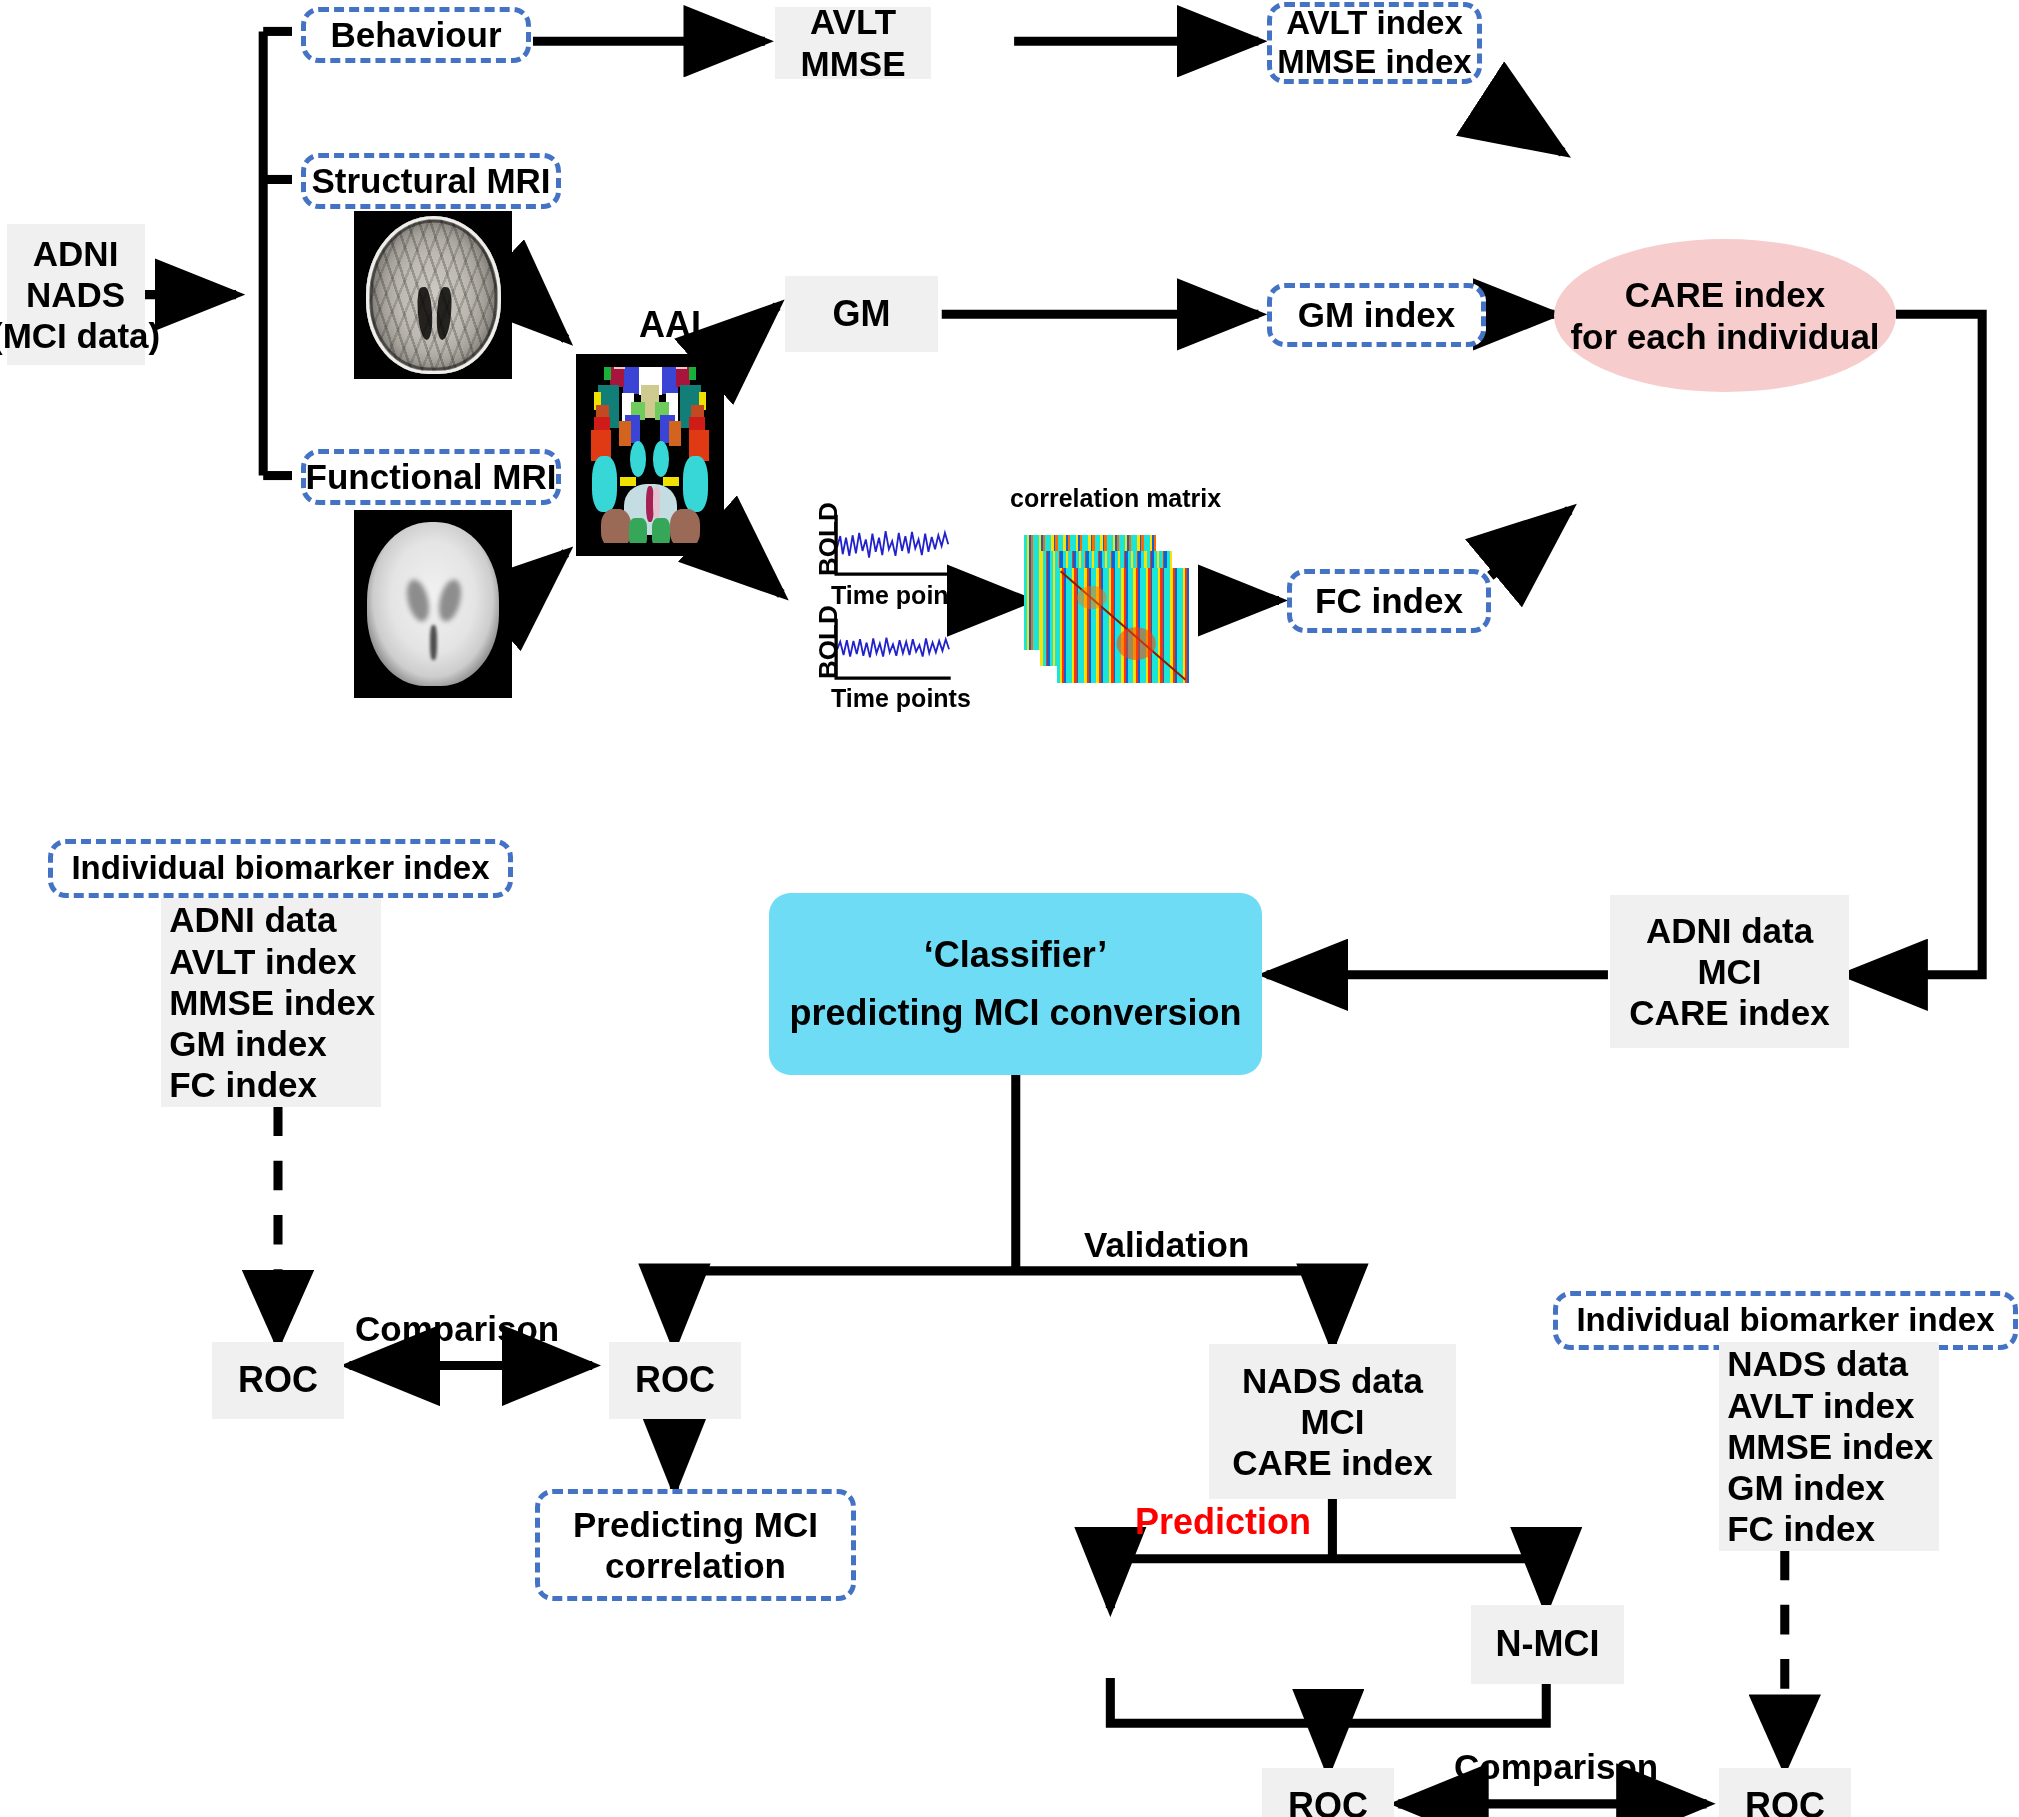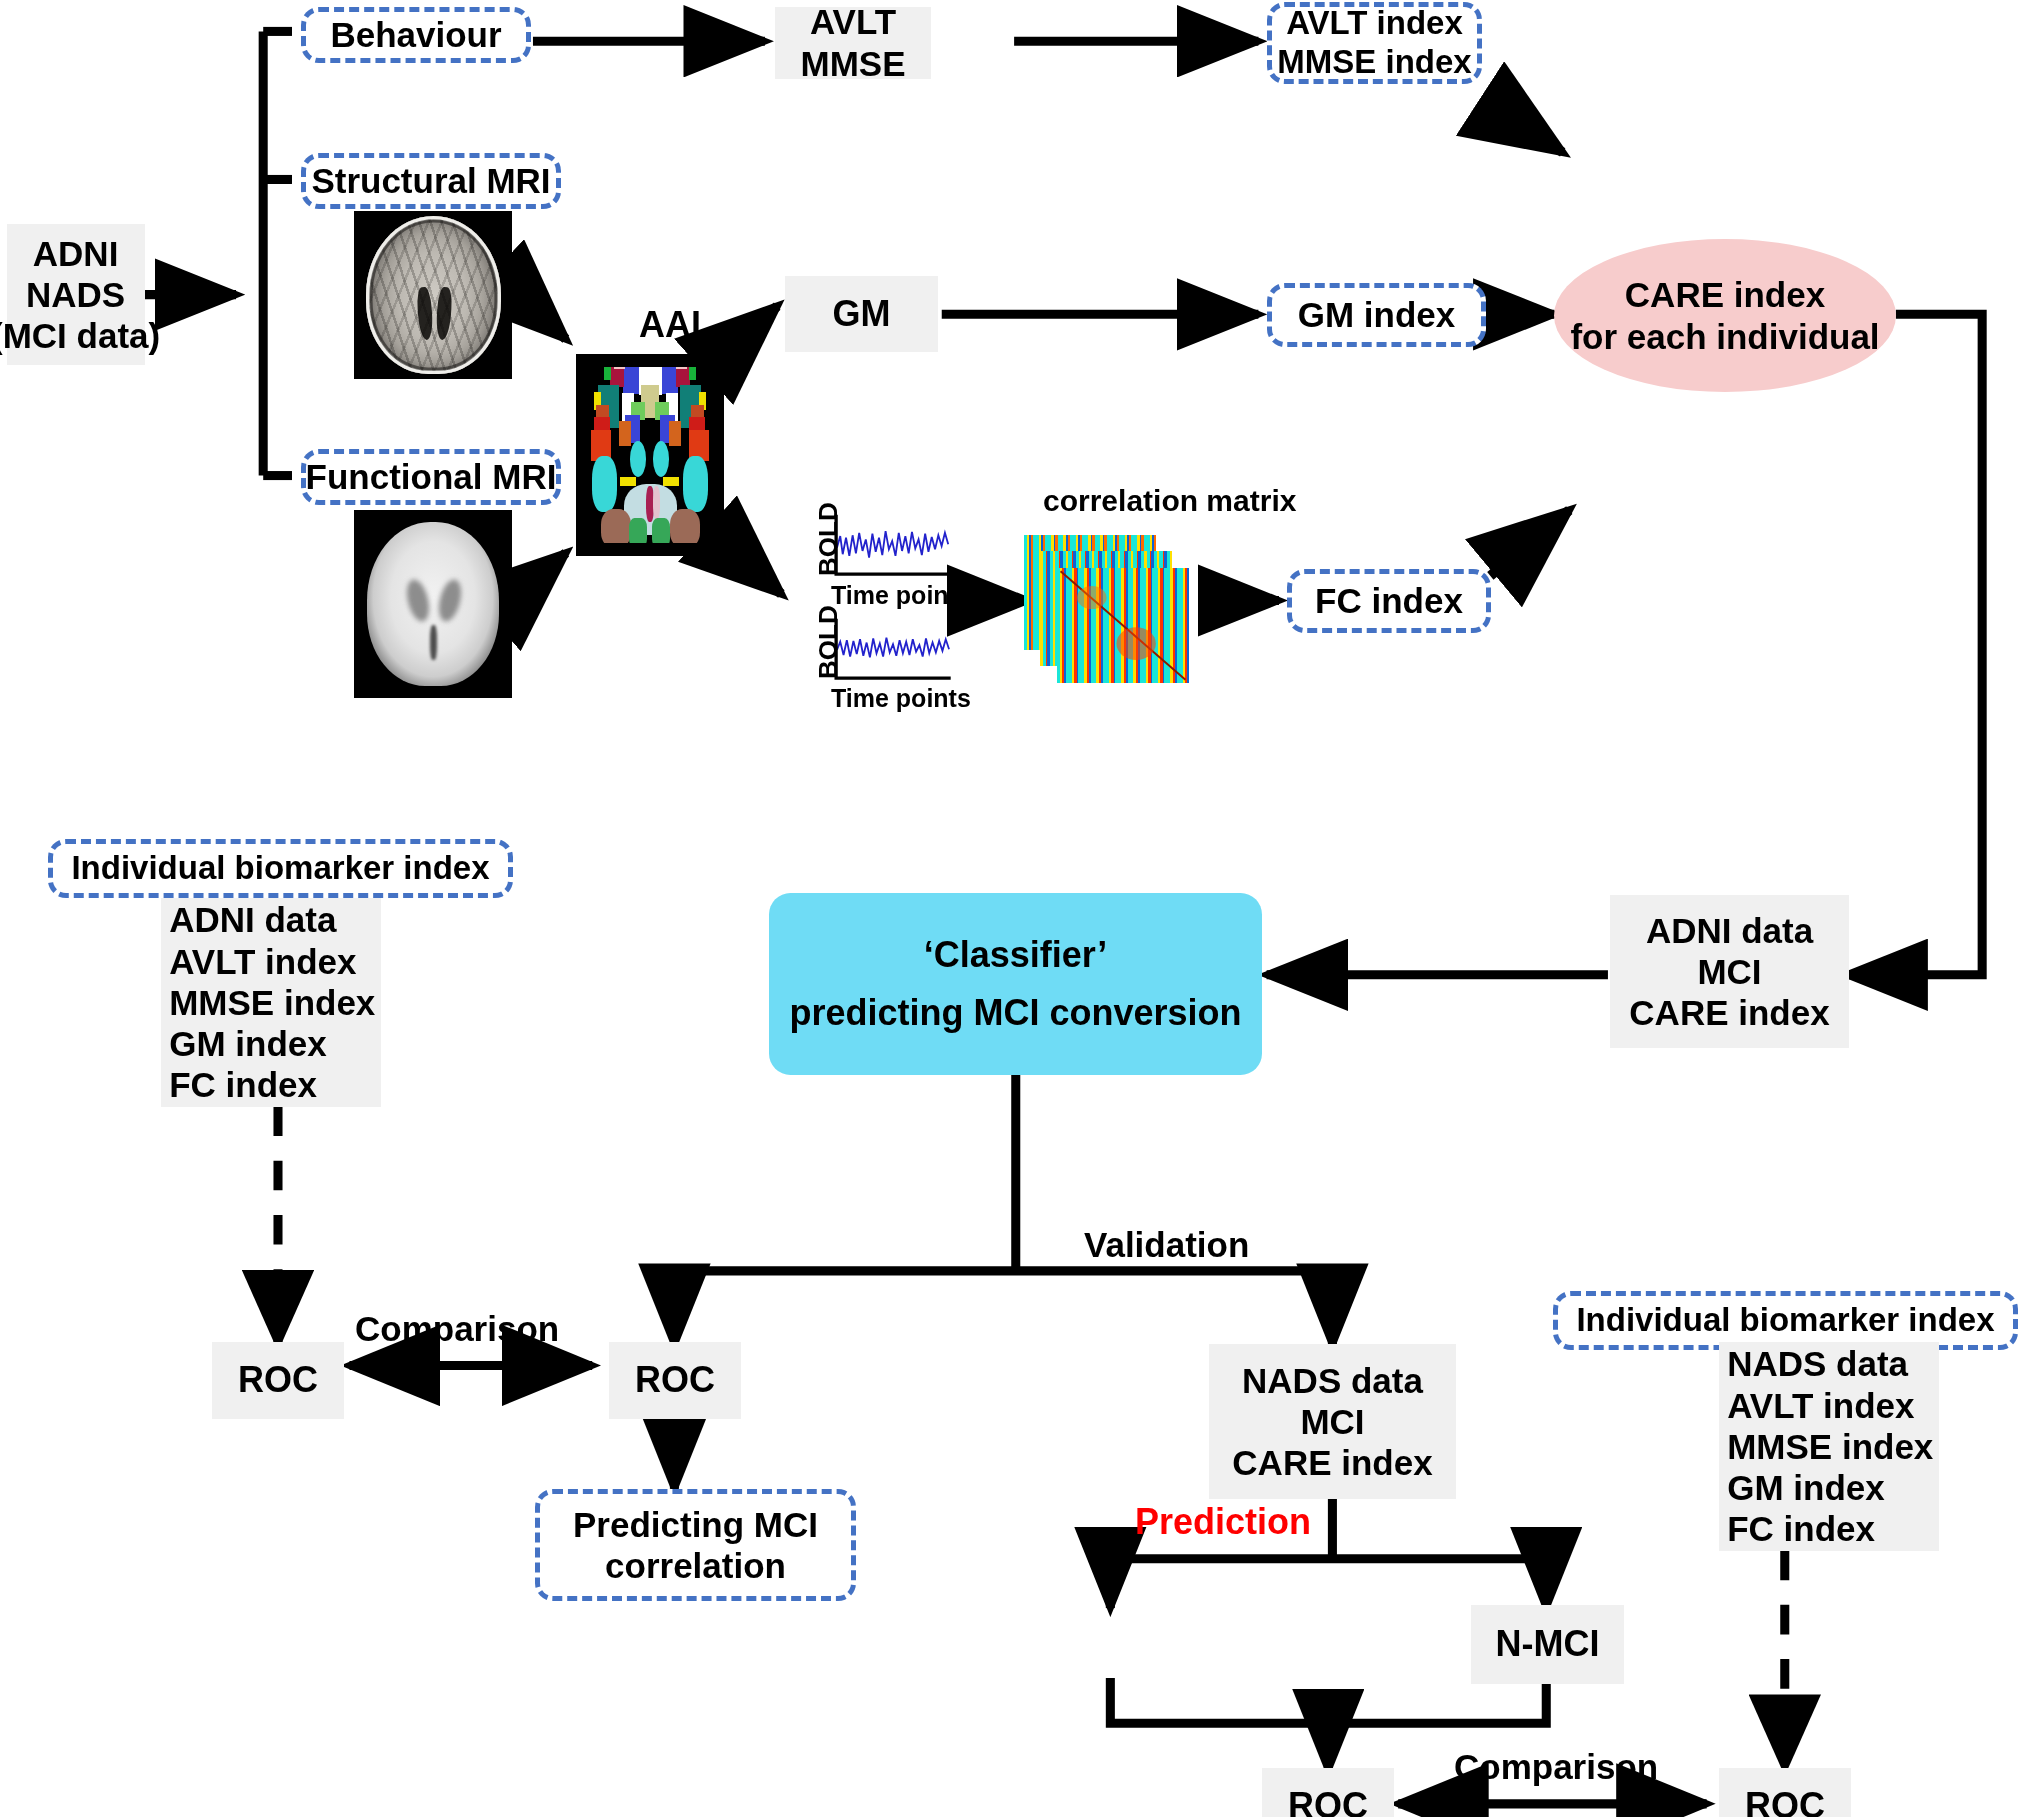--- a/index.html
+++ b/index.html
@@ -264,21 +264,21 @@
 
   <div class="bold-lab vert" style="left:813px; top:679px; font-size:26px;">BOLD</div>
   <div class="tschart" style="left:832px; top:612px; width:122px; height:76px;">
     <svg width="122" height="76" viewBox="0 0 148 92">
       <polyline fill="none" stroke="#2222cc" stroke-width="2.2" points="6,46 10,36 14,52 18,34 22,54 26,35 30,51 34,33 38,53 42,37 46,55 50,32 54,50 58,38 62,54 66,31 70,49 74,39 78,53 82,34 86,50 90,36 94,52 98,33 102,48 106,40 110,54 114,32 118,50 122,37 126,49 130,35 134,47 138,33 142,45"></polyline>
       <path d="M5,8 L5,80 L144,80" fill="none" stroke="#000" stroke-width="4"></path>
     </svg>
   </div>
   <div class="bold-lab" style="left:831px; top:684px; font-size:25px;">Time points</div>
 
-  <div class="bold-lab" style="left:1010px; top:484px; font-size:30px;margin-left:33px;">correlation matrix</div>
+  <div class="bold-lab" style="left:1010px; top:484px; font-size:25px;">correlation matrix</div>
 
   <div class="cmstack" style="left:1024px; top:535px; width:189px; height:148px;">
     <div class="cmtile" style="left:0; top:0; width:132px; height:115px;
          background:
            repeating-linear-gradient(90deg, #19e6d8 0 2.5px, #ffe000 2.5px 5px, #0d63d6 5px 6.6px, #ff6a00 6.6px 9px, #19e6d8 9px 12.3px),
            repeating-linear-gradient(0deg, rgba(255,0,0,.45) 0 2.5px, rgba(0,90,255,.35) 2.5px 5px, rgba(255,230,0,.40) 5px 8.2px, rgba(0,230,200,.35) 8.2px 11.5px);"></div>
     <div class="cmtile" style="left:16.4px; top:16.4px; width:132px; height:115px;
          background:
            repeating-linear-gradient(90deg, #ffe000 0 2.5px, #19e6d8 2.5px 5.8px, #ff3300 5.8px 7.4px, #0d63d6 7.4px 10px, #19e6d8 10px 13px),
            repeating-linear-gradient(0deg, rgba(0,90,255,.40) 0 2.5px, rgba(255,120,0,.40) 2.5px 5.8px, rgba(255,230,0,.35) 5.8px 9px, rgba(0,230,200,.35) 9px 12.3px);"></div>

